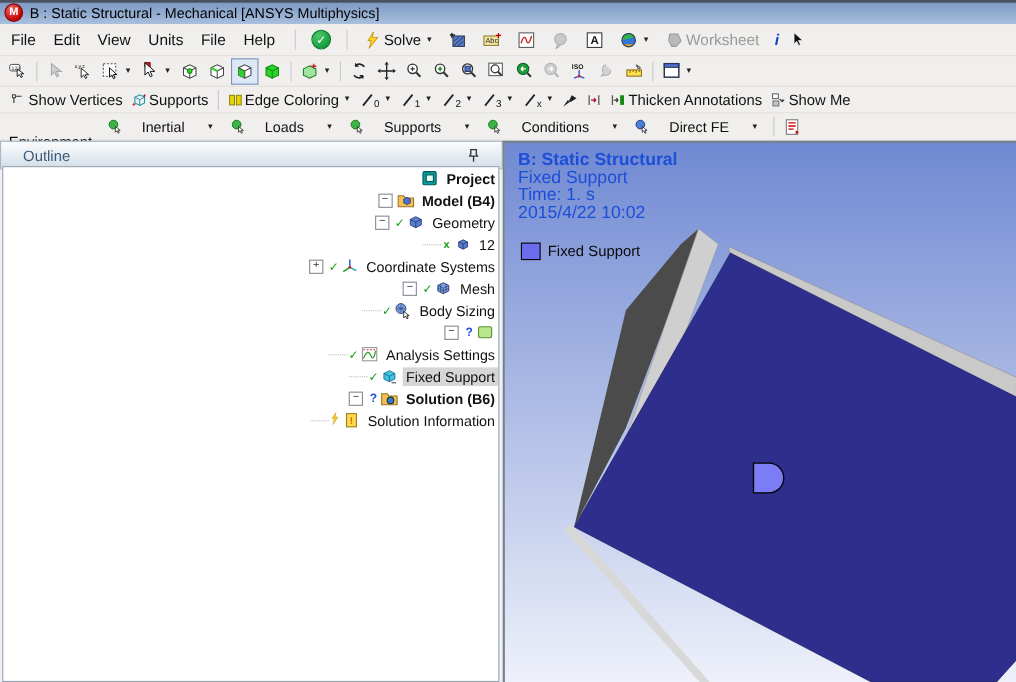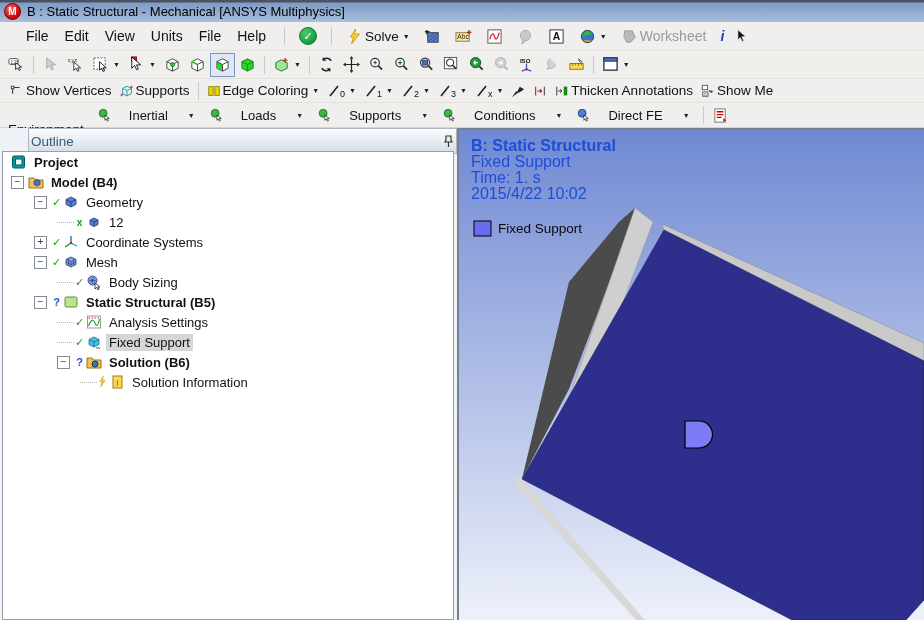--- a/index.html
+++ b/index.html
@@ -9,21 +9,21 @@
   
   .titlebar{position:absolute;left:0;top:0;width:100%;height:22px;
     background:linear-gradient(180deg,#49525e 0,#49525e 2px,#7f9bc6 3px,#92accf 55%,#a9c0de 100%);
     display:flex;align-items:center;gap:6px;padding-left:4px;box-sizing:border-box;}
   .app-icon{width:15px;height:15px;border-radius:50%;background:radial-gradient(circle at 35% 30%,#f26a6a,#c40000 70%);
     color:#fff;font-weight:bold;font-size:10px;display:flex;align-items:center;justify-content:center;border:1px solid #7d0000;}
   .title-text{font-size:13px;color:#000;text-align:right;}
 
   
   .bar{position:absolute;left:0;width:100%;display:flex;align-items:center;box-sizing:border-box;background:#f0efed;}
-  .menubar{top:22px;height:28px;padding-left:18px;gap:6px;}
+  .menubar{top:22px;height:28px;padding-left:2px;gap:6px;}
   .tb2{top:50px;height:28px;padding-left:4px;border-top:1px solid #e3e1dc;}
   .tb3{top:78px;height:24px;padding-left:6px;border-top:1px solid #e3e1dc;}
   .tb4{top:102px;height:26px;padding-left:6px;border-top:1px solid #e3e1dc;border-bottom:1px solid #cfd4da;}
   .menu-item{padding:3px 8px;font-size:14px;cursor:default;}
   .sep{width:1px;height:18px;background:#c9c9c9;margin:0 4px;flex:0 0 1px;}
   .tbtn{display:inline-flex;align-items:center;gap:2px;height:22px;padding:0 3px;border:1px solid transparent;}
   .tbtn.pressed{border:1px solid #7a94b8;background:#dde8f6;}
   .tbtn .lbl{font-size:13.5px;white-space:nowrap;text-align:right;}
   .tbtn .lbl.dis{color:#9a9a9a;}
   .caret{font-size:7px;color:#222;margin-left:2px;}
@@ -34,23 +34,23 @@
   .env-label{font-size:13.5px;padding:0 8px 0 2px;margin-top:28px;}
   .check-circle{width:16px;height:16px;border-radius:50%;background:radial-gradient(circle at 35% 30%,#4cc96a,#159a3d 75%);
     color:#fff;font-size:11px;font-weight:bold;display:flex;align-items:center;justify-content:center;border:1px solid #0d7a2e;}
   .solve-lbl{font-size:14px;}
   .nowrap{white-space:nowrap;}
 
   
   .main{position:absolute;left:0;top:128px;width:100%;height:492px;}
   .outline-panel{position:absolute;left:0;top:0;width:457px;height:492px;background:#eef1f5;}
   .outline-header{height:26px;background:linear-gradient(180deg,#fbfcfd,#d3dde8);border:1px solid #aab8c6;
-    display:flex;align-items:center;justify-content:space-between;padding:0 2px;box-sizing:border-box;color:#3a5a7a;font-size:13.5px;margin-left:28px;}
+    display:flex;align-items:center;justify-content:space-between;padding:0 20px;box-sizing:border-box;color:#3a5a7a;font-size:13.5px;}
   .tree{position:absolute;left:2px;right:3px;top:23px;bottom:0;background:#fff;border:1px solid #98a0ac;overflow:hidden;}
-  .trow{display:flex;align-items:center;height:20px;white-space:nowrap;}
+  .trow{display:flex;align-items:center;height:20px;white-space:nowrap;justify-content:flex-end;}
   .trow .bold{font-weight:bold;}
   .tlabel{padding:1px 3px;font-size:13px;}
   .tlabel.sel{background:#d6d6d6;}
   .expander{width:13px;height:13px;border:1px solid #848a94;background:#fff;display:inline-flex;align-items:center;justify-content:center;
     font-size:10px;line-height:10px;box-sizing:border-box;margin-right:4px;flex:0 0 13px;color:#333;}
   .stub{width:17px;flex:0 0 17px;border-top:1px dotted #b5b5b5;height:0;margin-right:0px;}
   .tstate{width:11px;flex:0 0 11px;font-size:11px;font-weight:bold;text-align:center;margin-right:1px;}
   .tstate.check{color:#12a012;}
   .tstate.x{color:#12a012;font-size:10px;}
   .tstate.question{color:#1b4fd8;}
@@ -538,21 +538,20 @@
             <span class="tlabel">Body Sizing</span>
           </div>
           <div class="trow" style="padding-left: 31px;">
             <span class="expander">−</span>
             <span class="tstate question">?</span>
             <span class="ticon">
               <svg viewBox="0 0 16 16">
                 <rect x="2" y="3" width="12" height="10" rx="1.5" fill="#b8e68c" stroke="#5a8f3c"></rect>
               </svg>
             </span>
-            <span class="tlabel bold">Static Structural (B5)</span>
           </div>
           <div class="trow" style="padding-left: 54px;">
             <span class="stub"></span>
             <span class="tstate check">✓</span>
             <span class="ticon">
               <svg viewBox="0 0 16 16">
                 <rect x="1.5" y="2" width="13" height="12" fill="#fff" stroke="#999"></rect>
                 <path d="M2.5 4h11" stroke="#c22" stroke-dasharray="1.5 1.5"></path>
                 <path d="M2.5 12c2.5-7 5-7 6.5-3s3 3 4.5-4" fill="none" stroke="#2a9d2a" stroke-width="1.1"></path>
               </svg>

